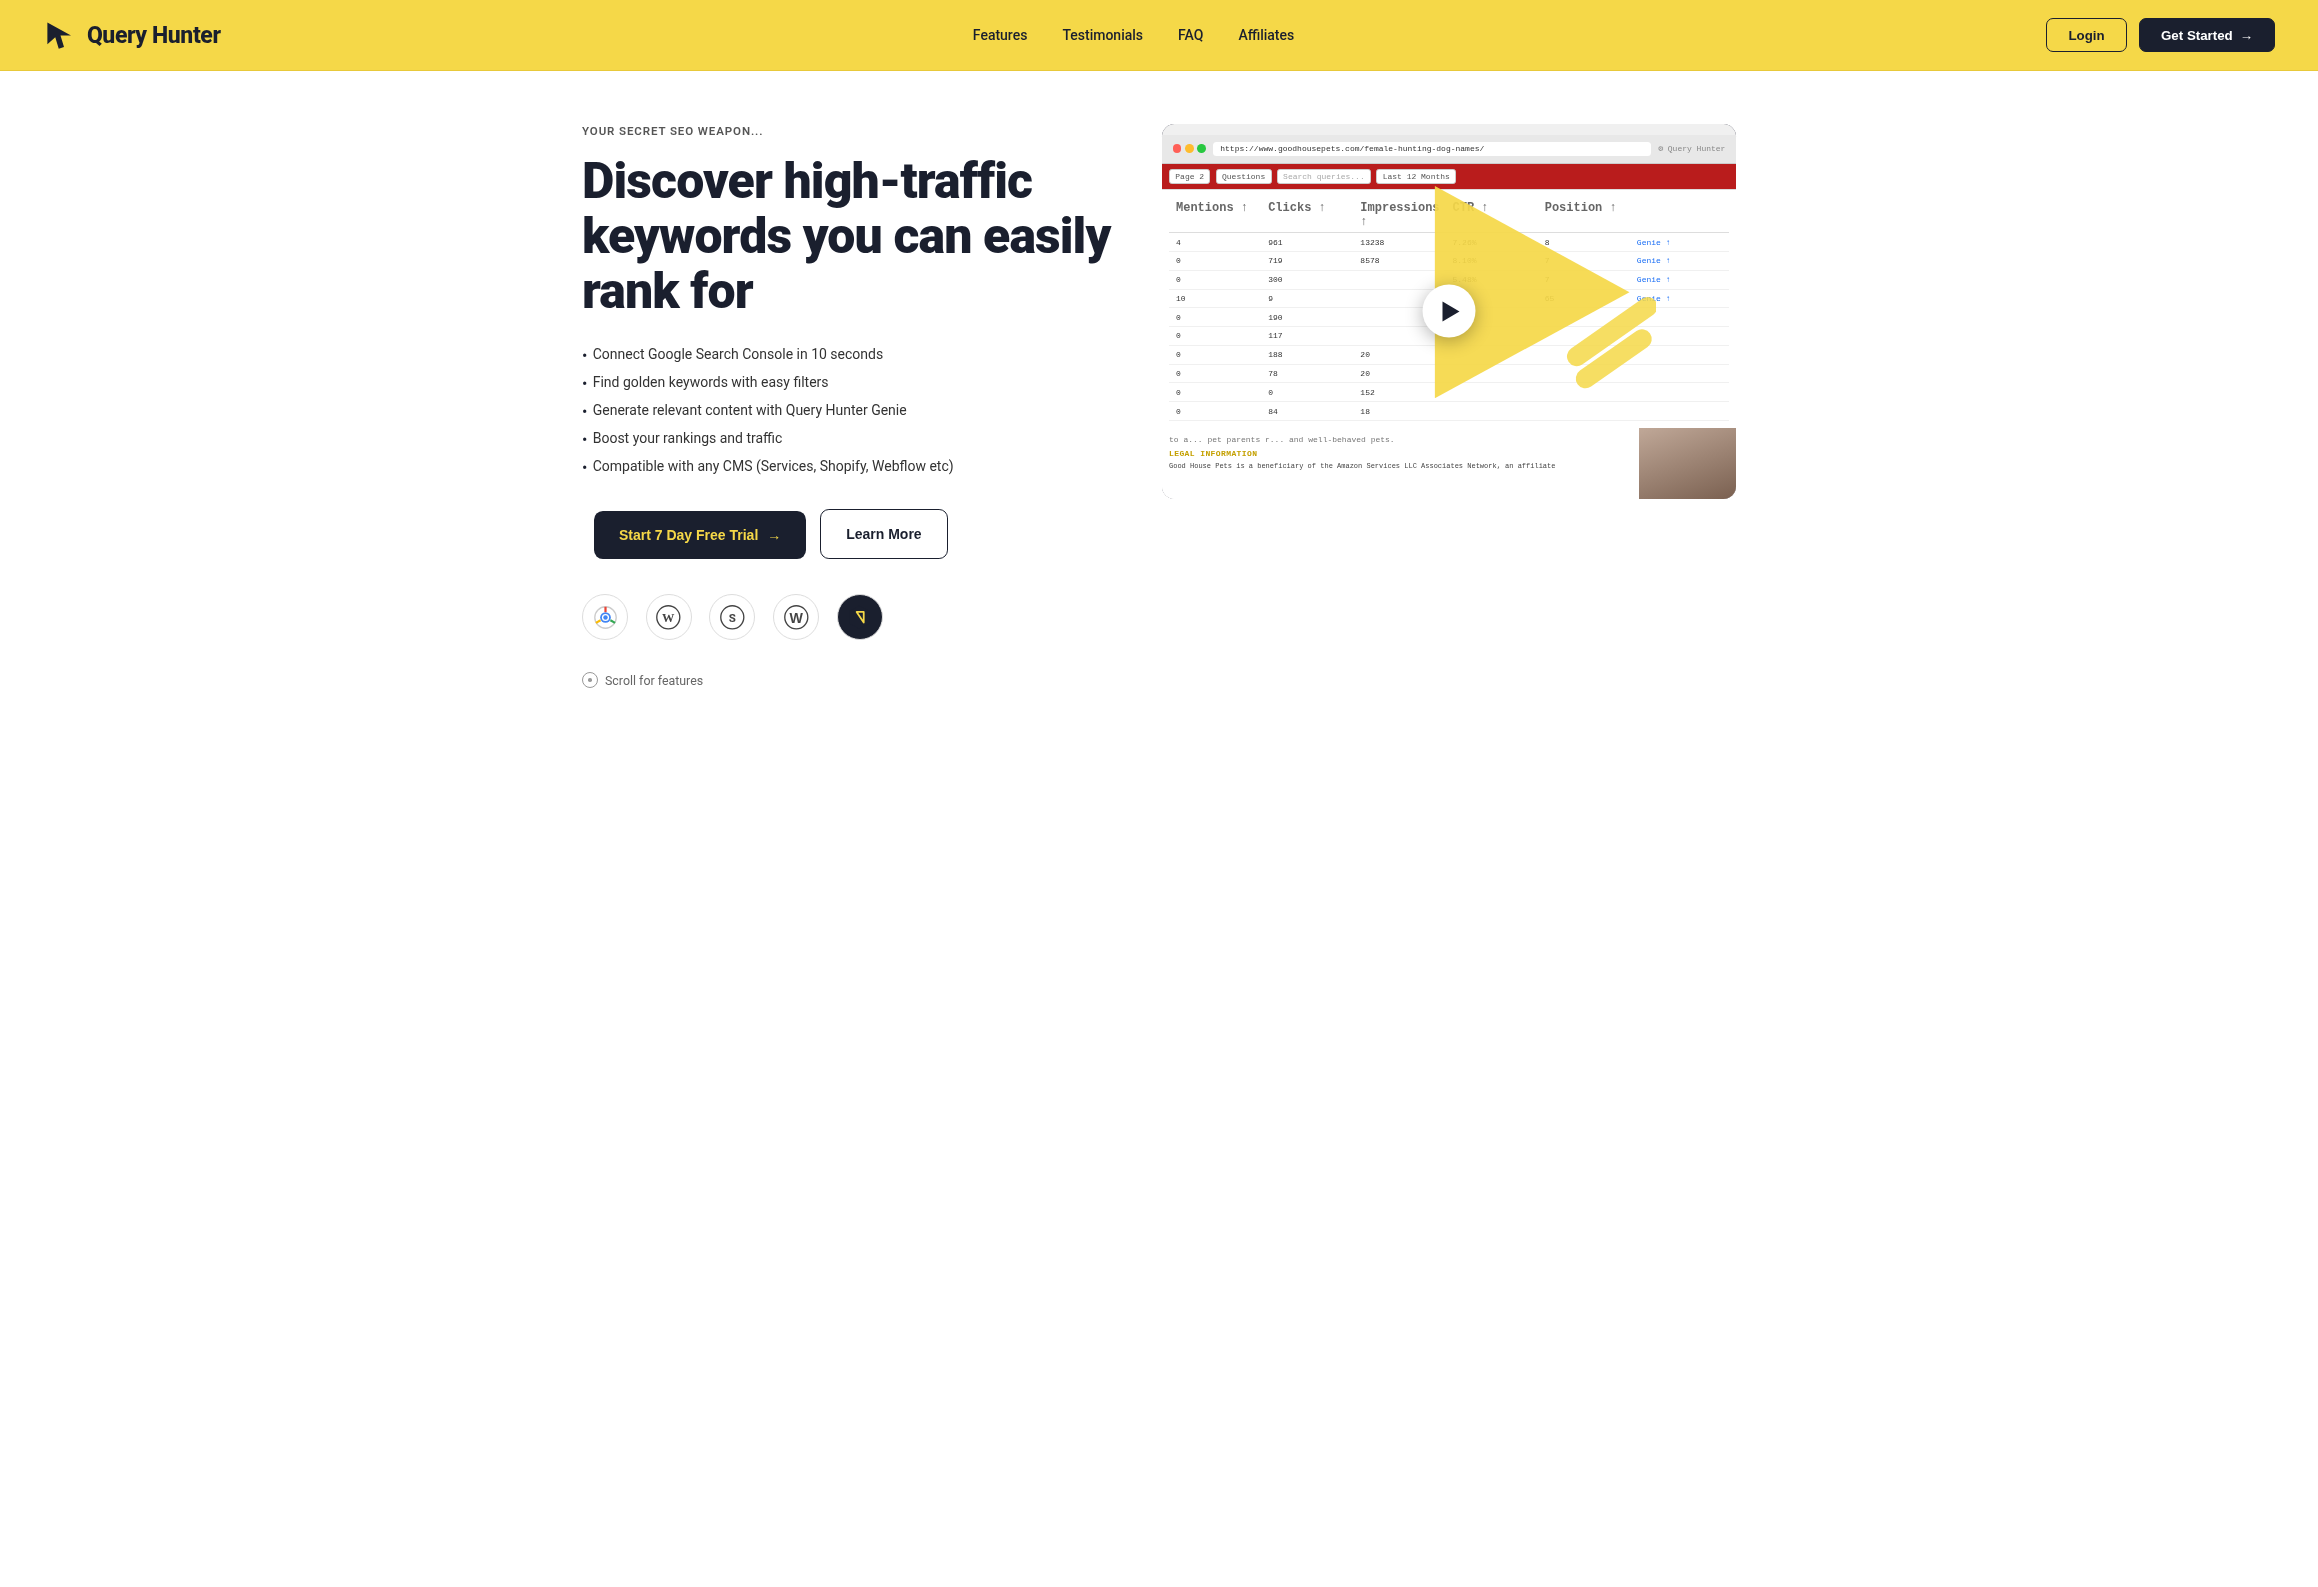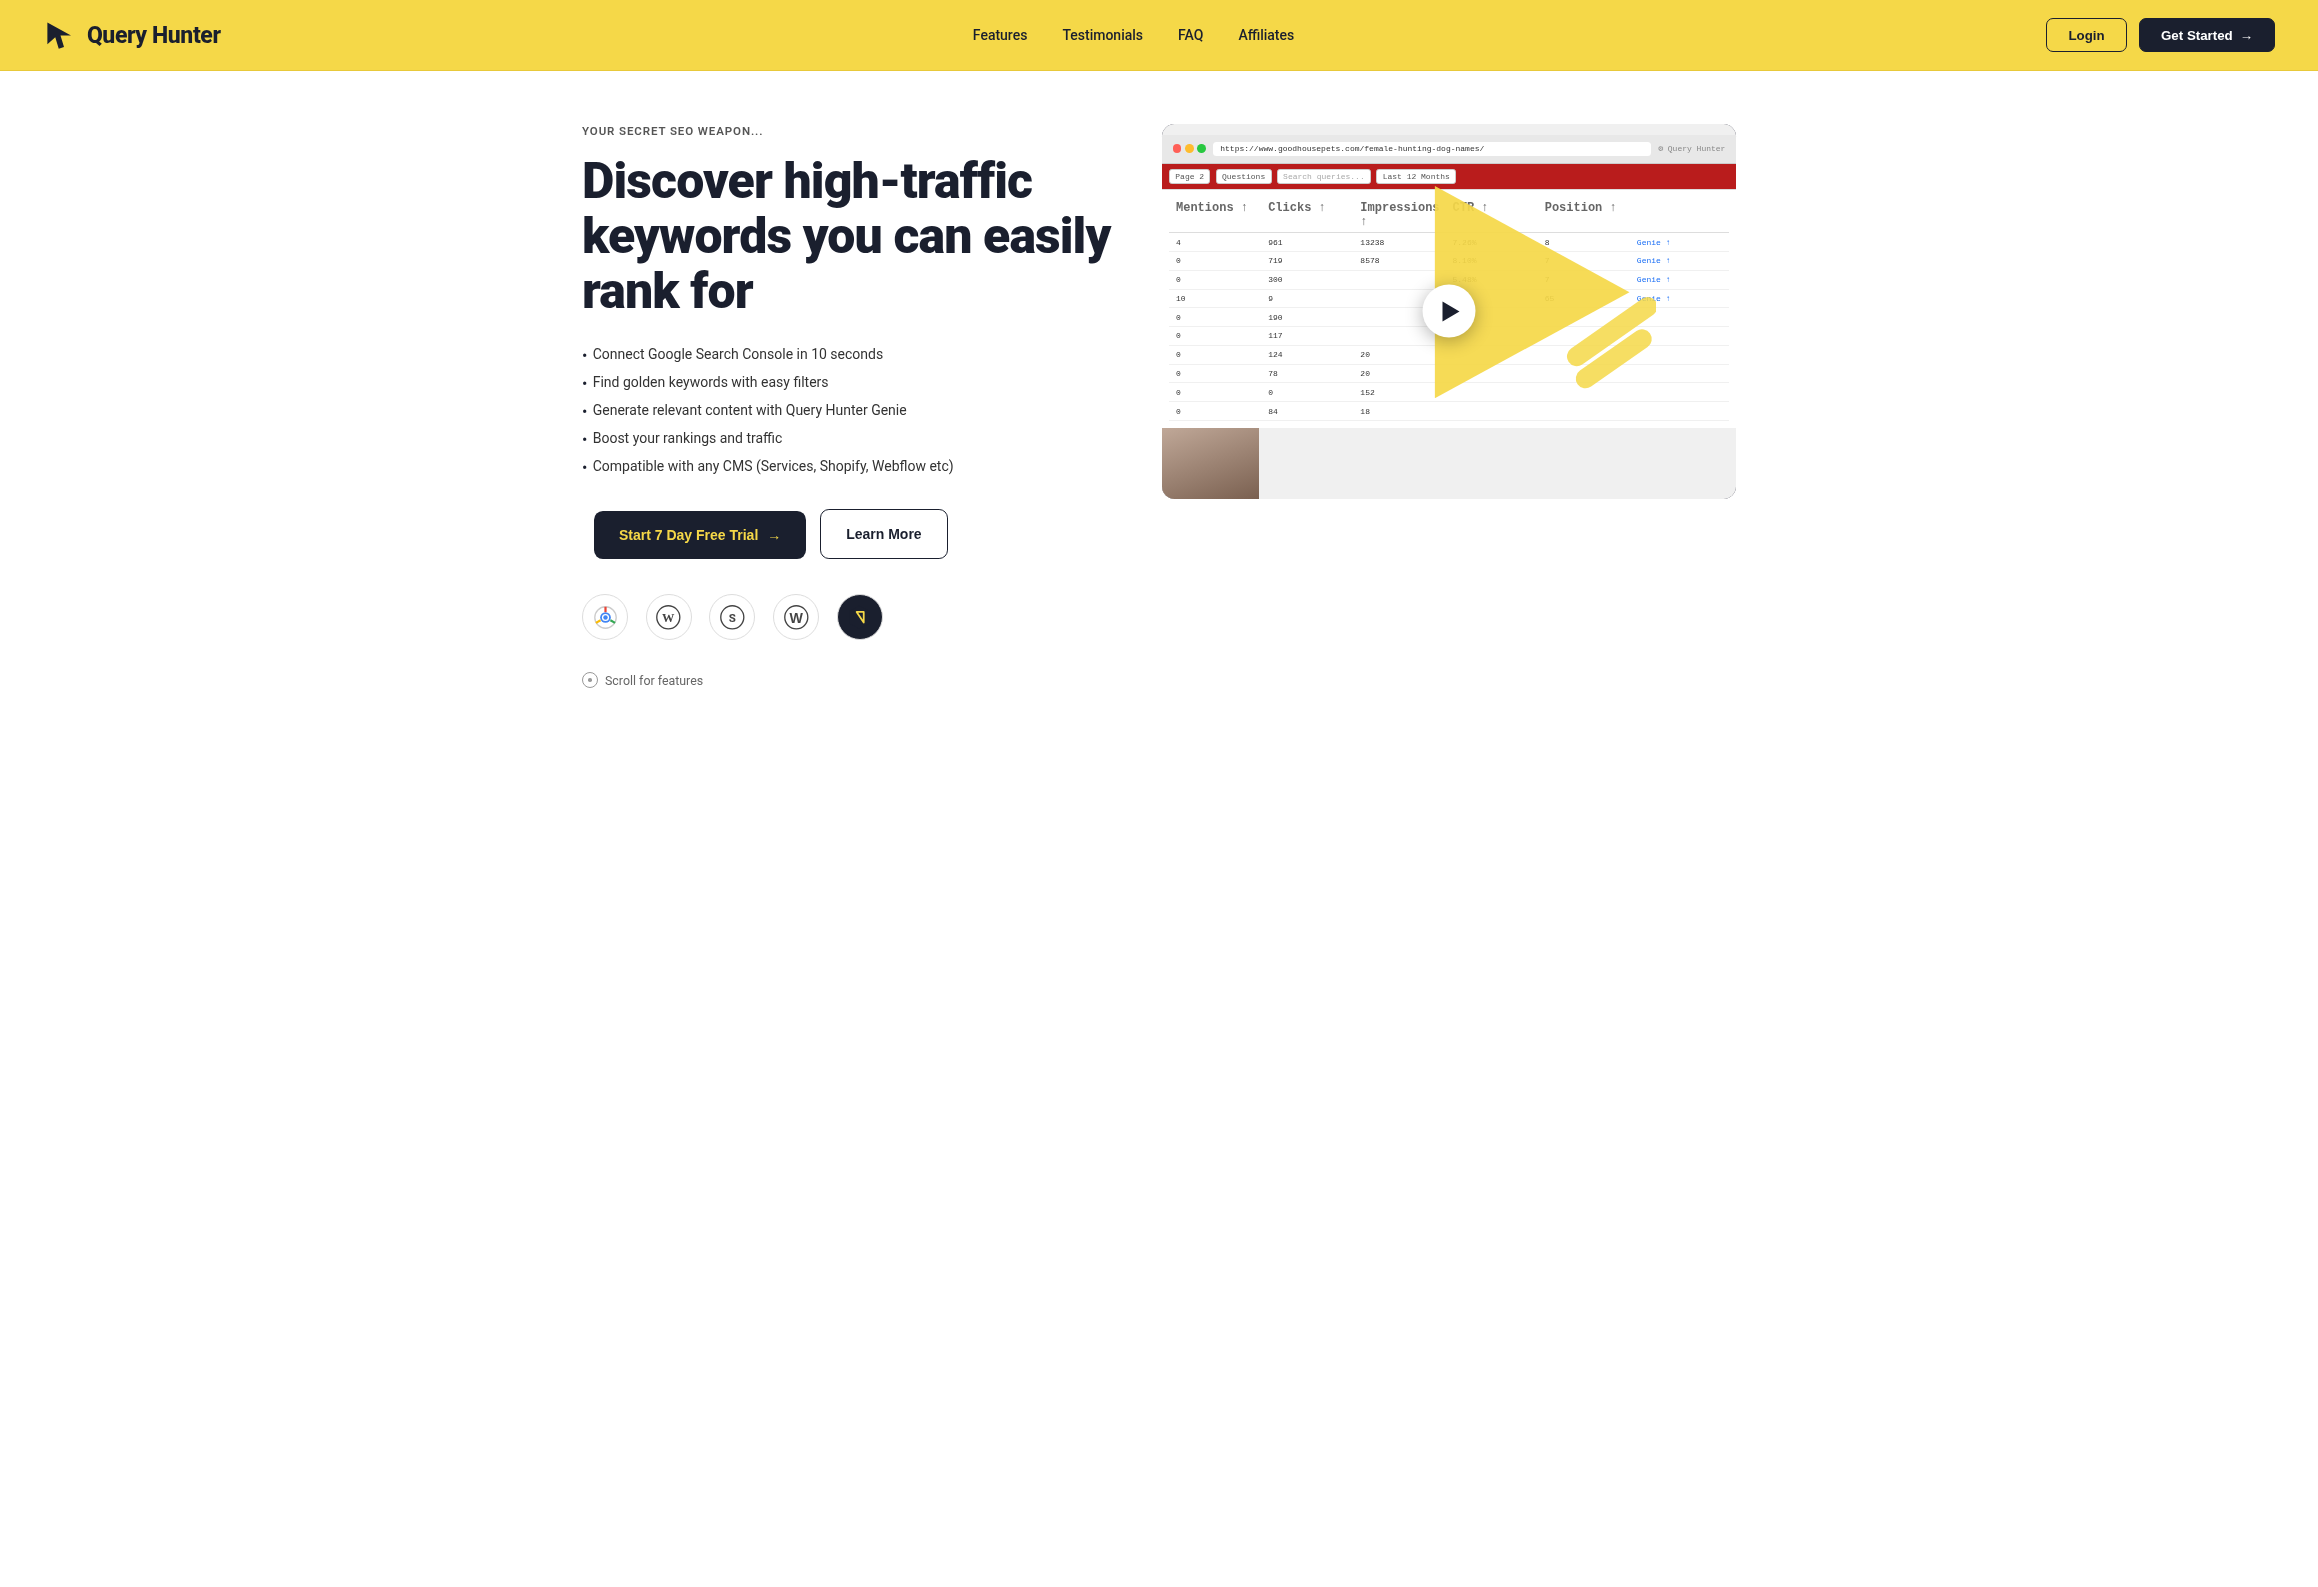--- a/index.html
+++ b/index.html
@@ -515,21 +515,21 @@
           <div class="data-row">
             <span>0</span>
               <span>117</span>
               <span></span>
               <span></span>
               <span></span>
               <span></span>
           </div>
           <div class="data-row">
             <span>0</span>
-              <span>124</span>
+              <span>188</span>
               <span>20</span>
               <span></span>
               <span></span>
               <span></span>
           </div>
           <div class="data-row">
             <span>0</span>
               <span>78</span>
               <span>20</span>
               <span></span>
@@ -548,20 +548,25 @@
             <span>0</span>
               <span>84</span>
               <span>18</span>
               <span></span>
               <span></span>
               <span></span>
           </div>
         </div>
 
         <div style="display:flex;gap:0;position:relative;">
+          <div class="bottom-content" style="flex:1;">
+            <div style="font-size:8px;color:#777;margin-bottom:5.3px;">to a... pet parents r... and well-behaved pets.</div>
+            <div class="legal-label">LEGAL INFORMATION</div>
+            <div class="legal-text">Good House Pets is a beneficiary of the Amazon Services LLC Associates Network, an affiliate</div>
+          </div>
 
           <div style="width:97px;height:71px;background:linear-gradient(160deg,#c0a898,#7a6050);flex-shrink:0;"></div>
         </div>
 
         <div style="position:absolute;top:53px;left:50%;transform:translateX(-10%);pointer-events:none;z-index:5;">
           <svg width="230" height="248" viewBox="0 0 260 280" fill="none">
 
             <polygon points="10,10 230,130 10,250" fill="#f5d848" opacity="0.92"></polygon>
 
             <rect x="155" y="200" width="120" height="22" rx="11" fill="#f5d848" opacity="0.85" transform="rotate(-35 155 200)"></rect>

